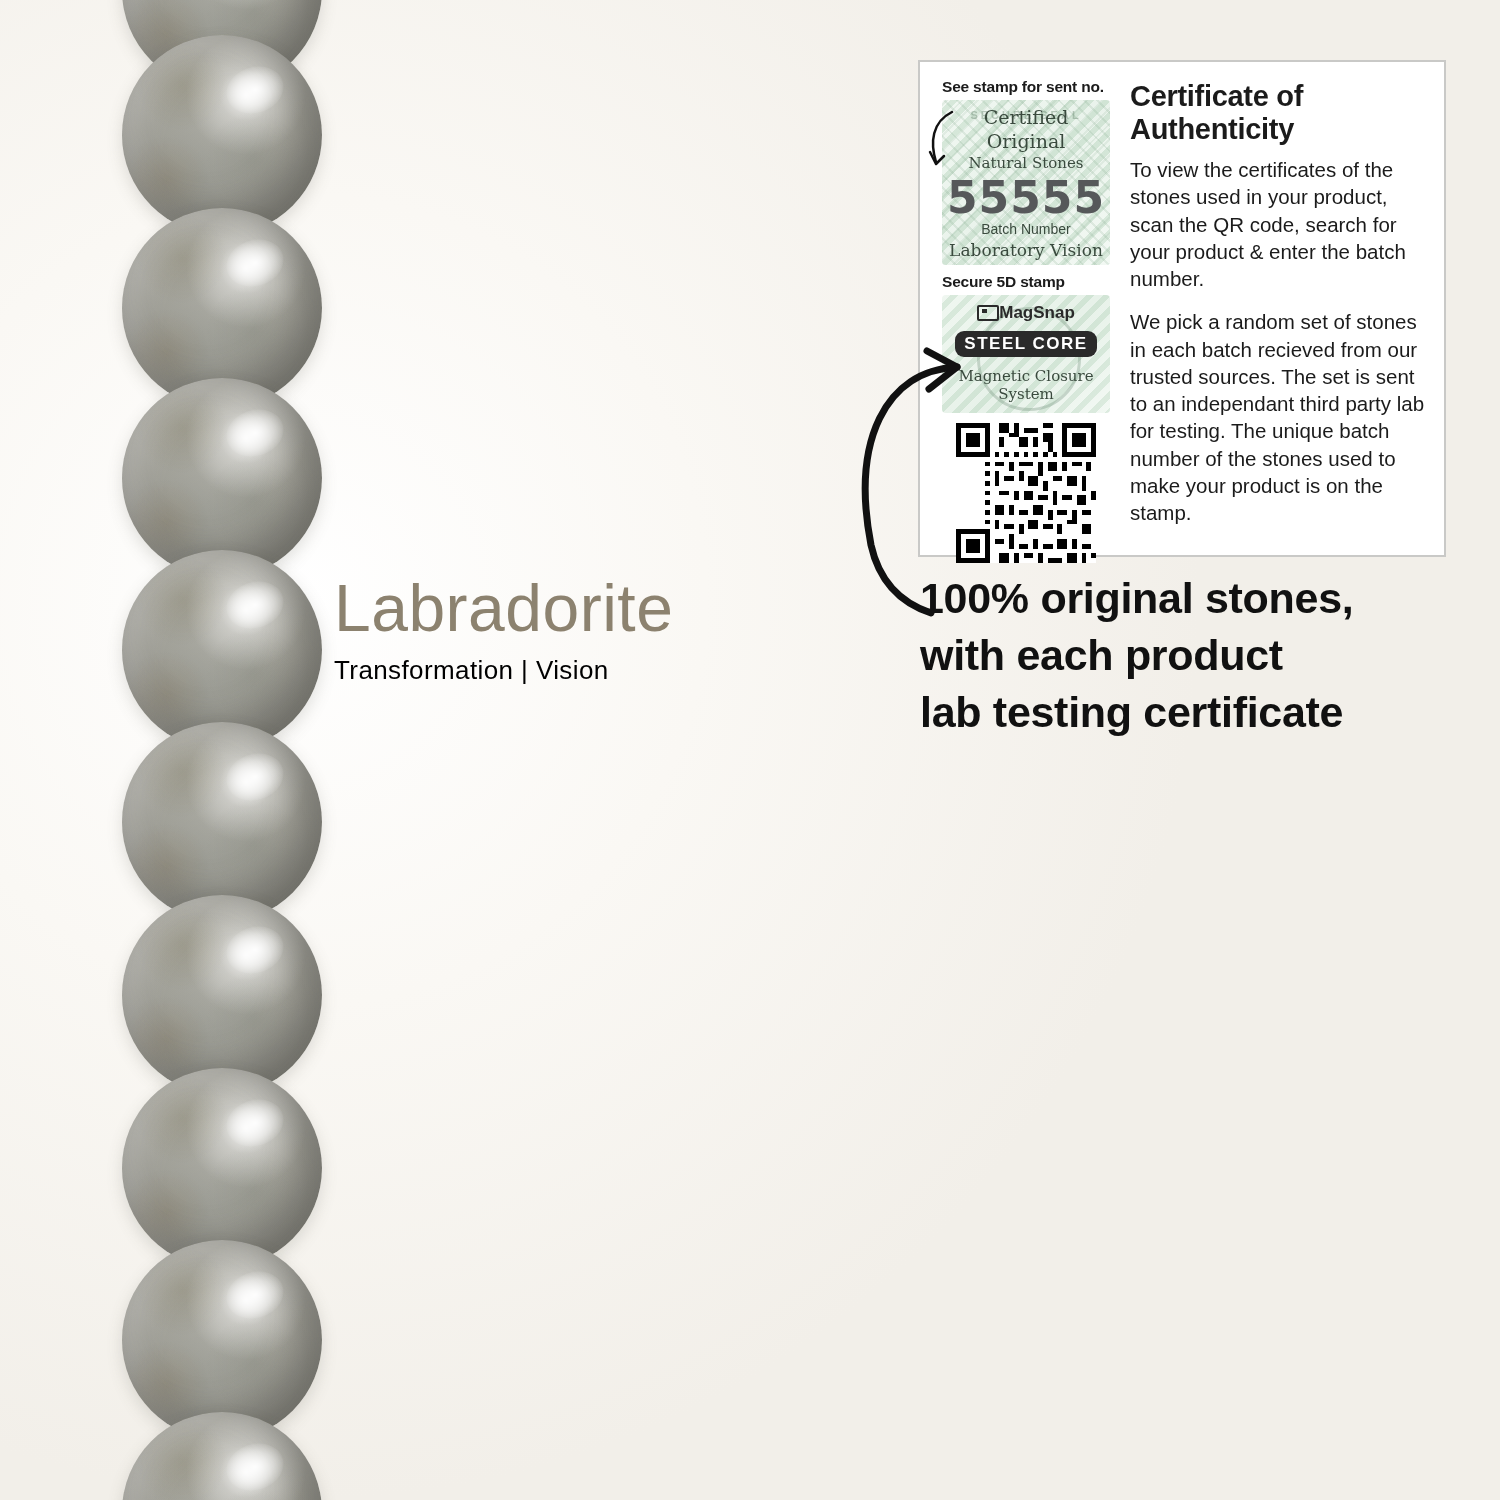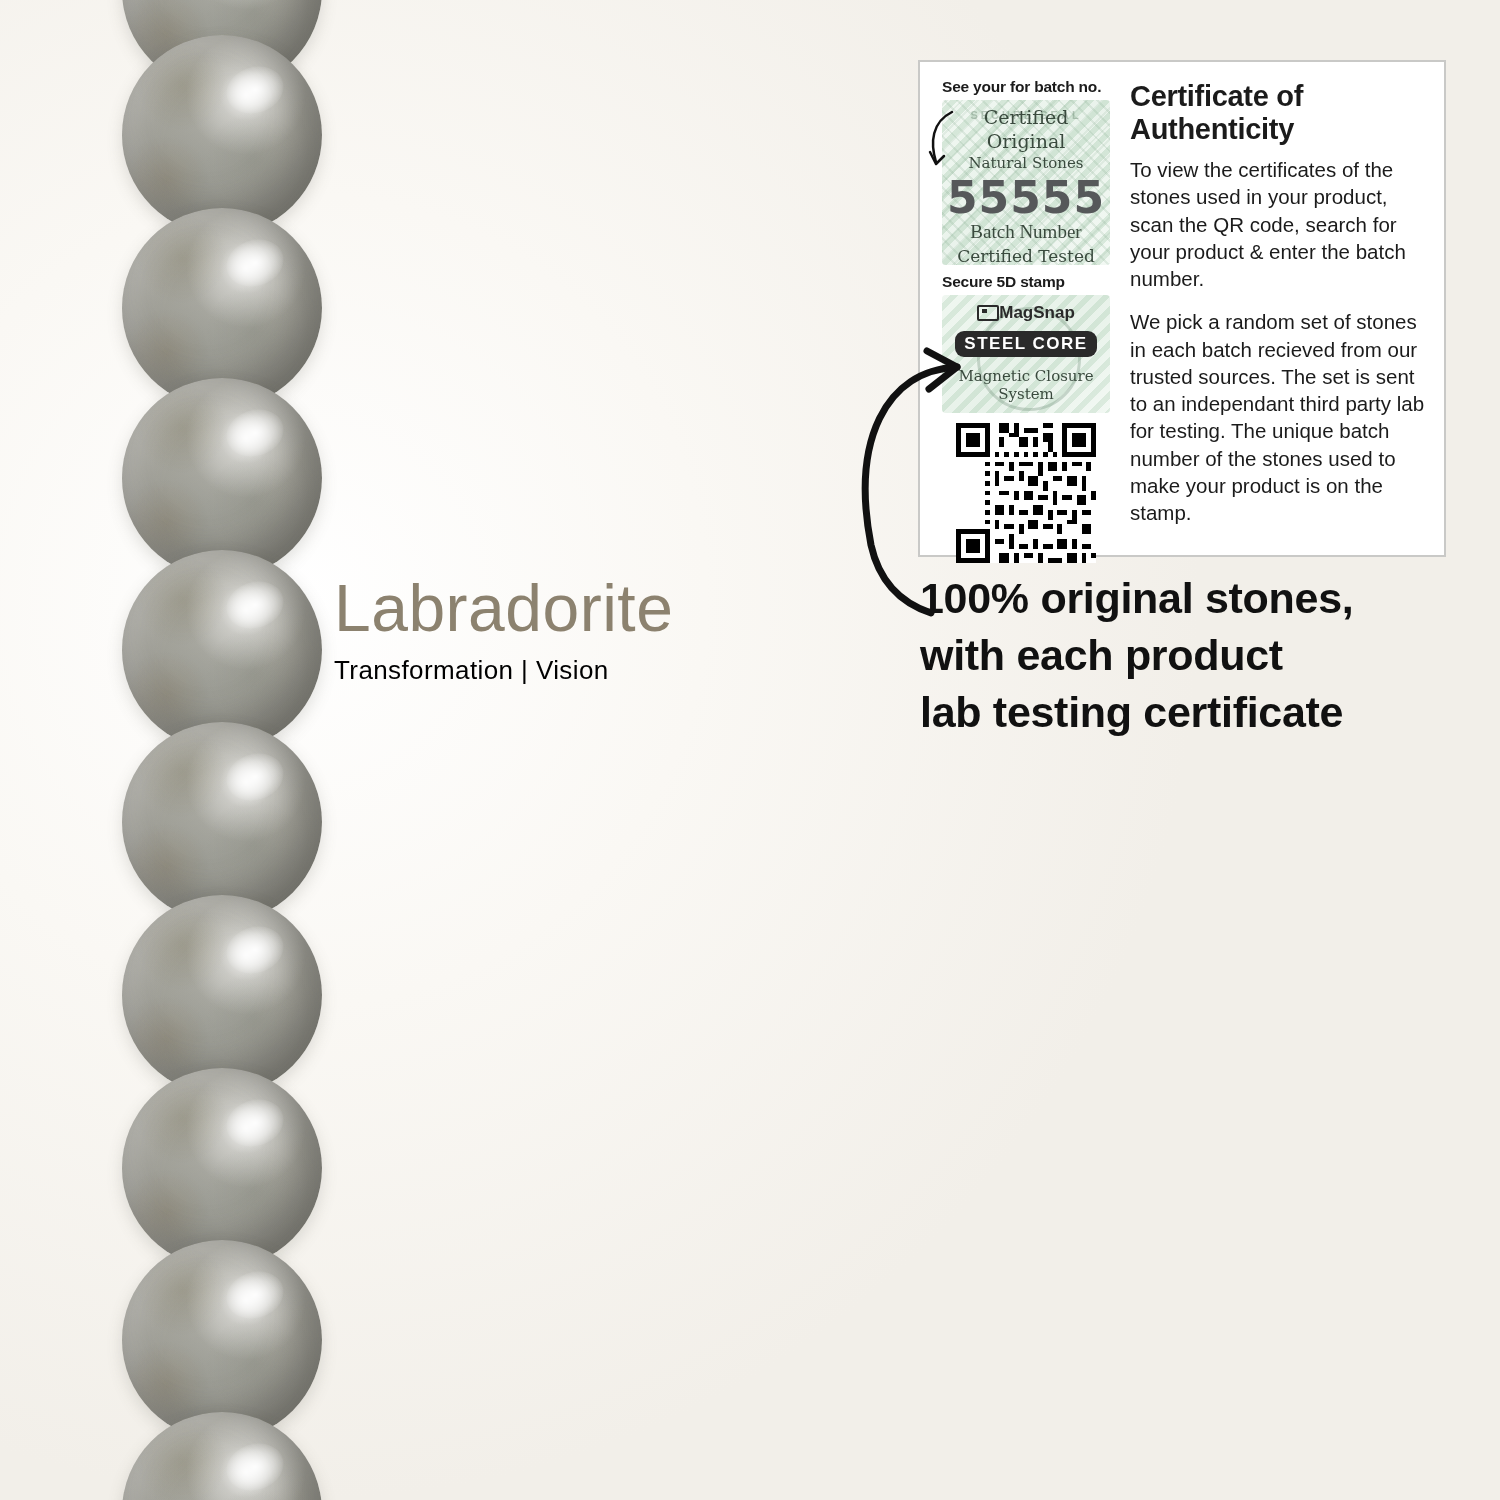--- a/index.html
+++ b/index.html
@@ -185,23 +185,23 @@
     font-size: 44px;
     font-weight: bold;
     color: #56585a;
     letter-spacing: 1px;
     line-height: 1.05;
     margin-top: 2px;
     font-family: "DejaVu Sans", sans-serif;
   }
   .bs-small {
     position: relative;
-    font-size: 19px;
+    font-size: 14px;
     color: #3a4a3e;
-    font-family: Liberation Serif, serif;
+    font-family: Liberation Sans, sans-serif;
   }
   .bs-bottom {
     position: relative;
     font-size: 17px;
     color: #3a4a3e;
     font-family: "DejaVu Serif", serif;
     margin-top: 3px;
   }
 
   
@@ -349,30 +349,30 @@
 
 <div class="title-block">
   <div class="product-title">Labradorite</div>
   <div class="product-subtitle">Transformation | Vision</div>
 </div>
 
 <div class="coa-card">
 
   <div class="coa-left">
 
-    <div class="stamp-caption">See your for batch no.</div>
+    <div class="stamp-caption">See stamp for sent no.</div>
 
     <div class="batch-stamp">
       <div class="guilloche"></div>
       <div class="ghost-text">SECURE SEAL</div>
       <div class="bs-line1">Certified Original</div>
       <div class="bs-line2">Natural Stones</div>
       <div class="bs-number">55555</div>
       <div class="bs-small">Batch Number</div>
-      <div class="bs-bottom">Certified Tested</div>
+      <div class="bs-bottom">Laboratory Vision</div>
     </div>
 
     <div class="stamp-caption second">Secure 5D stamp</div>
 
     <div class="magsnap-stamp">
       <div class="ring"></div>
       <div class="ms-brand">
         <span class="ms-icon"></span>
         <span>MagSnap</span>
       </div>

